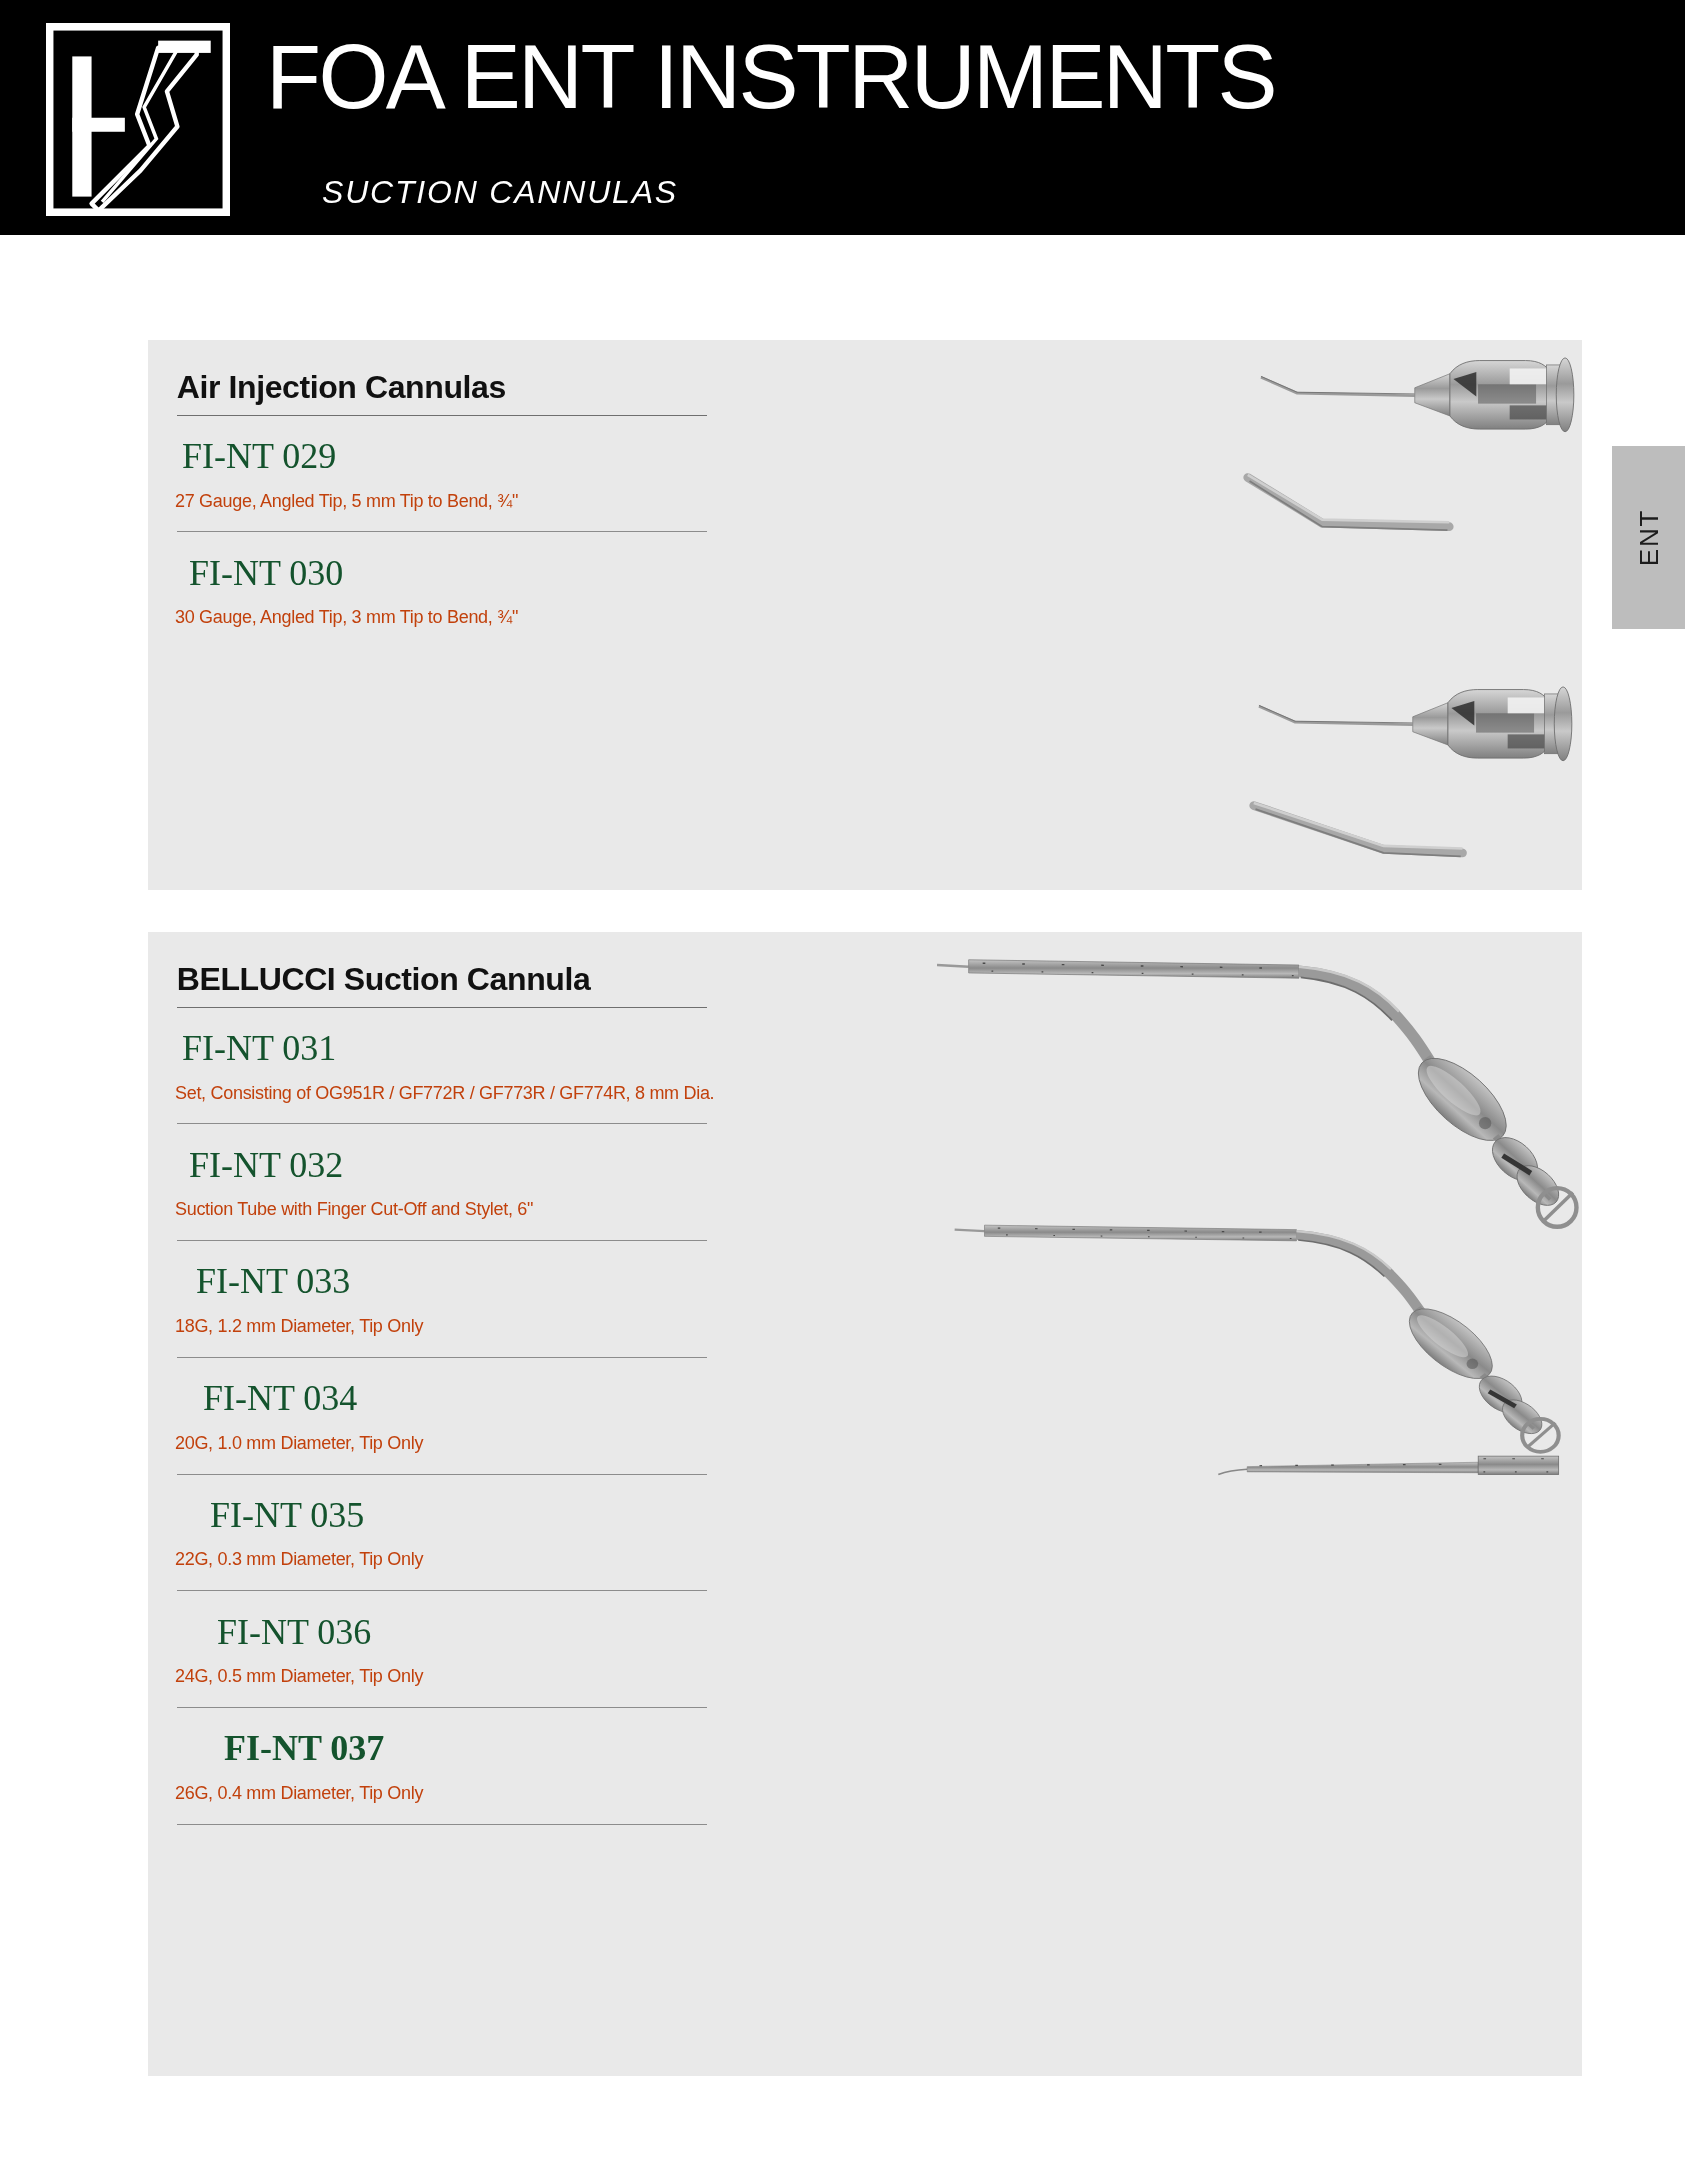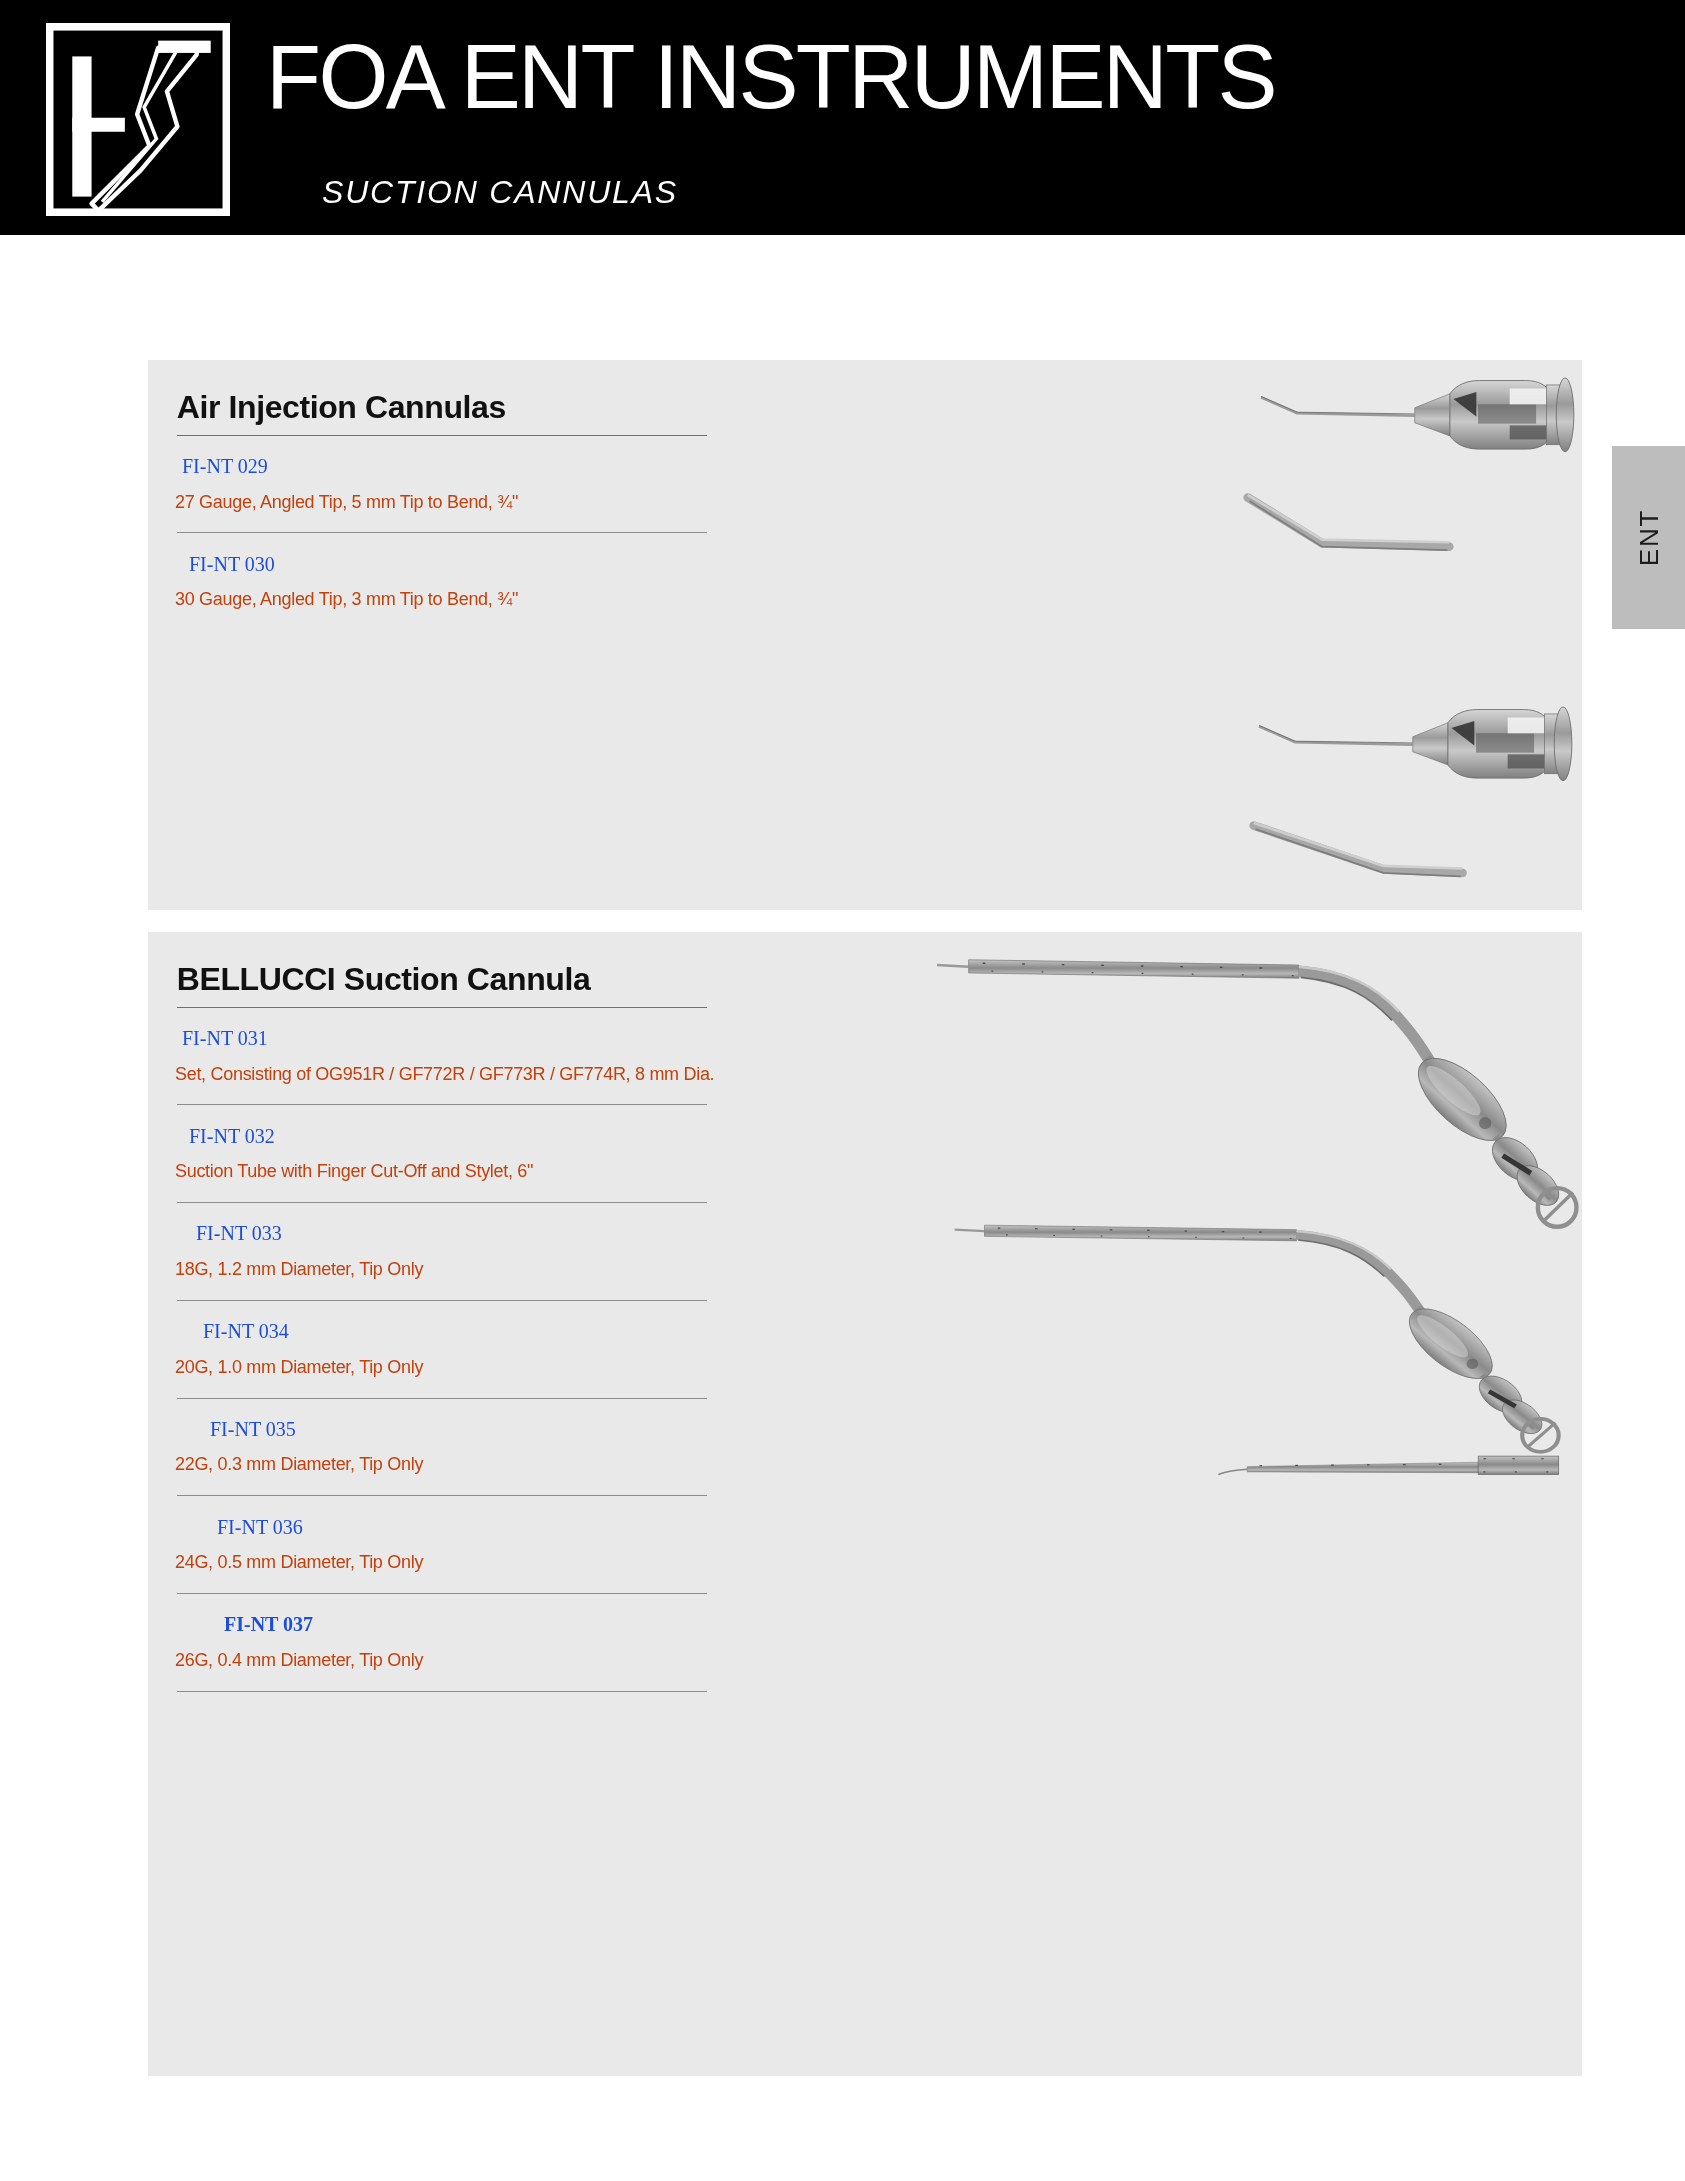--- a/index.html
+++ b/index.html
@@ -15,28 +15,28 @@
                    letter-spacing:1.8px;white-space:nowrap;font-weight:400;font-style:italic;}
 
   
   .side-tab{position:absolute;left:1612px;top:446px;width:74px;height:183px;background:#bdbdbd;}
   .side-tab-label{position:absolute;left:0;top:0;width:74px;height:183px;display:flex;
                   align-items:center;justify-content:center;transform:rotate(-90deg);
                   font-size:26px;letter-spacing:1.8px;color:#1c1c1c;font-weight:400;}
 
   
   .panel{position:absolute;background:#e9e9e9;}
-  .panel-1{left:148px;top:360px;width:1434px;height:550px;}
+  .panel-1{left:148px;top:340px;width:1434px;height:550px;}
   .panel-2{left:148px;top:932px;width:1434px;height:1168px;}
 
   .text-col{position:absolute;left:27px;top:29px;width:566px;}
   .section-title{font-size:32px;font-weight:700;letter-spacing:-0.4px;color:#111;
                  margin:0 0 8.8px 1.8px;}
   .title-rule{height:0;border:none;border-top:1.8px solid #6f6f6f;margin:0 0 0 1.8px;width:530px;}
-  .item .code{font-family:"Liberation Serif","DejaVu Serif",serif;font-size:20px;color:#1d4ed8;
+  .item .code{font-family:"Liberation Serif","DejaVu Serif",serif;font-size:36px;color:#14532d;
               margin:19.3px 0 10.5px 0;}
   .item .desc{font-size:18px;letter-spacing:-0.3px;color:#c2410c;margin:0 0 16px 0;
               line-height:1.55;max-width:544px;}
   .item-rule{height:0;border:none;border-top:0.9px solid #8c8c8c;margin:0 0 0 1.8px;width:530px;}
   
   .ind-0 .code{padding-left:7px;}  .ind-1 .code{padding-left:14px;}
   .ind-2 .code{padding-left:21px;} .ind-3 .code{padding-left:28px;}
   .ind-4 .code{padding-left:35px;} .ind-5 .code{padding-left:42px;}
   .ind-6 .code{padding-left:49px;font-weight:bold;}
 

